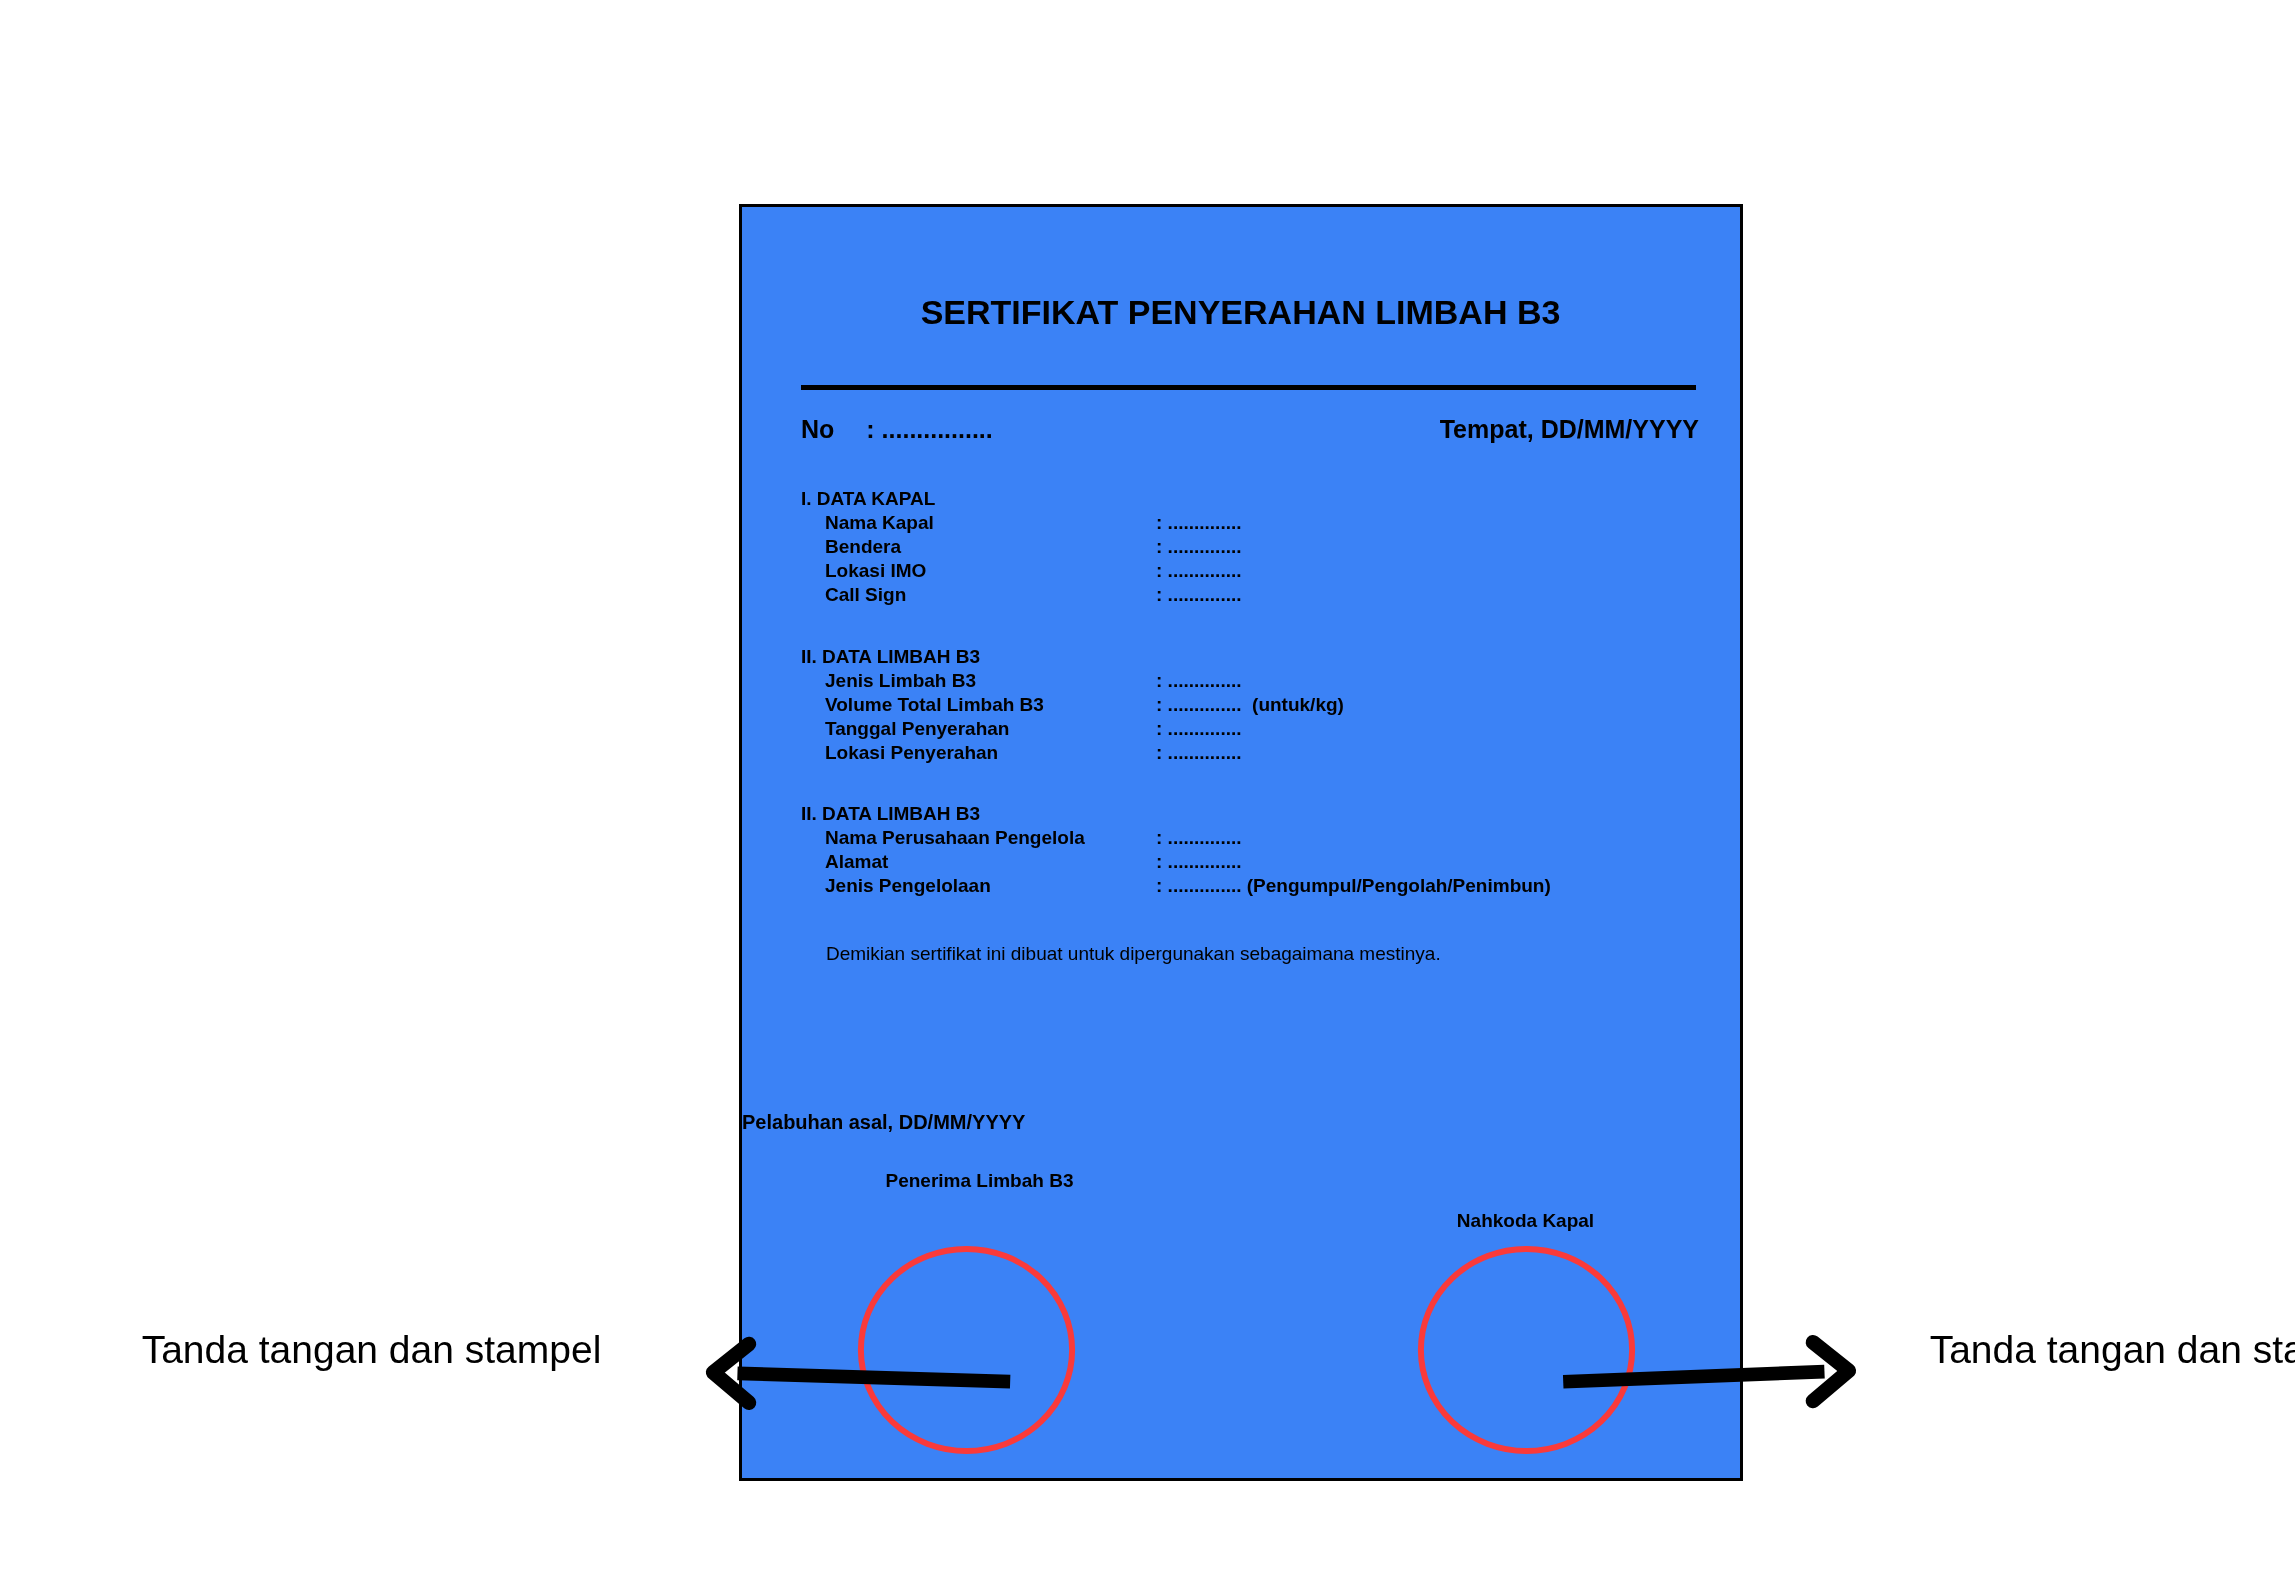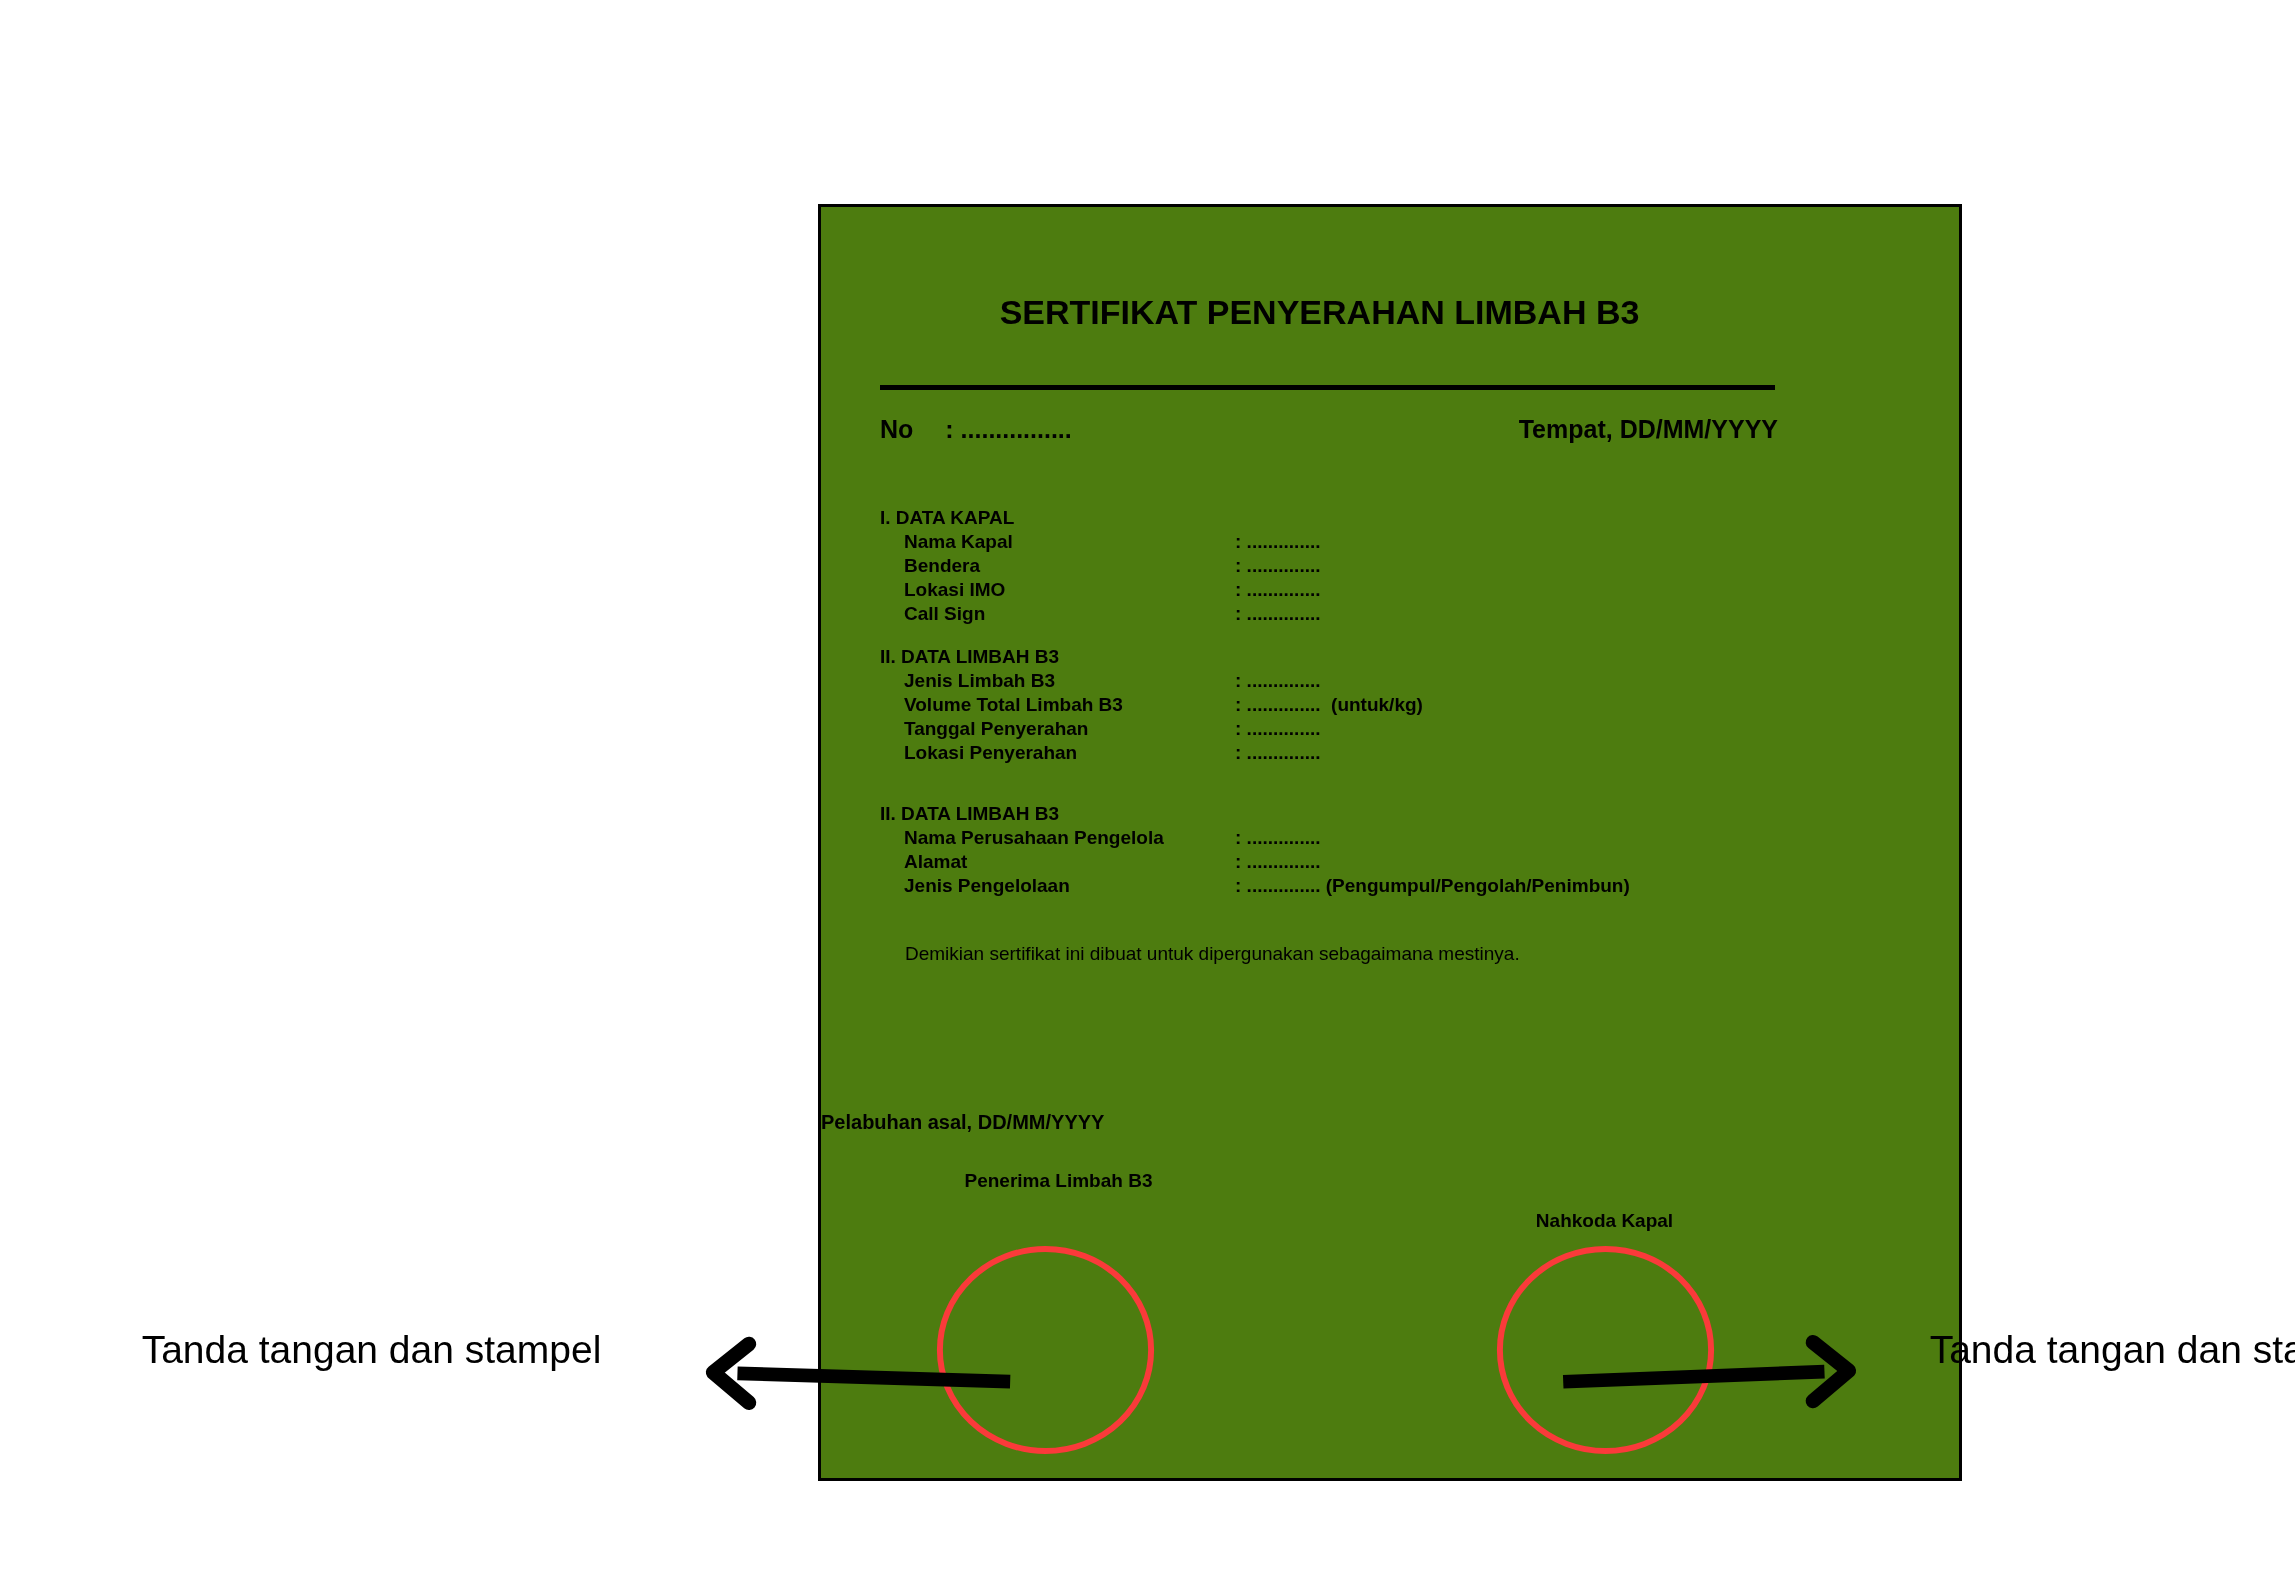--- a/index.html
+++ b/index.html
@@ -9,23 +9,23 @@
     font-family: "Liberation Sans", "DejaVu Sans", sans-serif;
     color: #000000;
     overflow: hidden;
     position: relative;
   }
   .canvas { position: absolute; left: 0; top: 0; width: 2544px; height: 1596px; }
 
   
   .page {
     position: absolute;
-    left: 818px; top: 204px;
-    width: 1144px; height: 1277px;
-    background: #4d7c0f;
+    left: 739px; top: 204px;
+    width: 1004px; height: 1277px;
+    background: #3b82f6;
     border: 3.2px solid #000000;
   }
   .page-inner { position: absolute; left: 0; top: 0; width: 997px; height: 1270px; }
 
   .doc-title {
     position: absolute; top: 86px; left: 0; width: 100%;
     text-align: center;
     font-size: 34px; font-weight: 700; letter-spacing: 0px;
     white-space: nowrap;
   }
@@ -40,21 +40,21 @@
   }
   .no-left { display: flex; align-items: baseline; }
   .no-dots { margin-left: 32px; }
 
   .section { position: absolute; left: 59px; width: 914px; font-size: 19px; font-weight: 700; }
   .section-heading { line-height: 24px; white-space: nowrap; }
   .field-row { display: flex; line-height: 24px; white-space: pre; }
   .field-label { margin-left: 24px; width: 331px; flex: 0 0 331px; }
   .field-value { white-space: pre; }
 
-  .sec-1 { top: 280px; margin-top: 19px; }
+  .sec-1 { top: 280px; }
   .sec-2 { top: 438px; }
   .sec-3 { top: 595px; }
 
   .closing-line {
     position: absolute; top: 736px; left: 84px;
     font-size: 19px; font-weight: 400; white-space: nowrap;
   }
   .port-date {
     position: absolute; top: 904px; left: 0; width: 100%;
     font-size: 20px; font-weight: 700;

